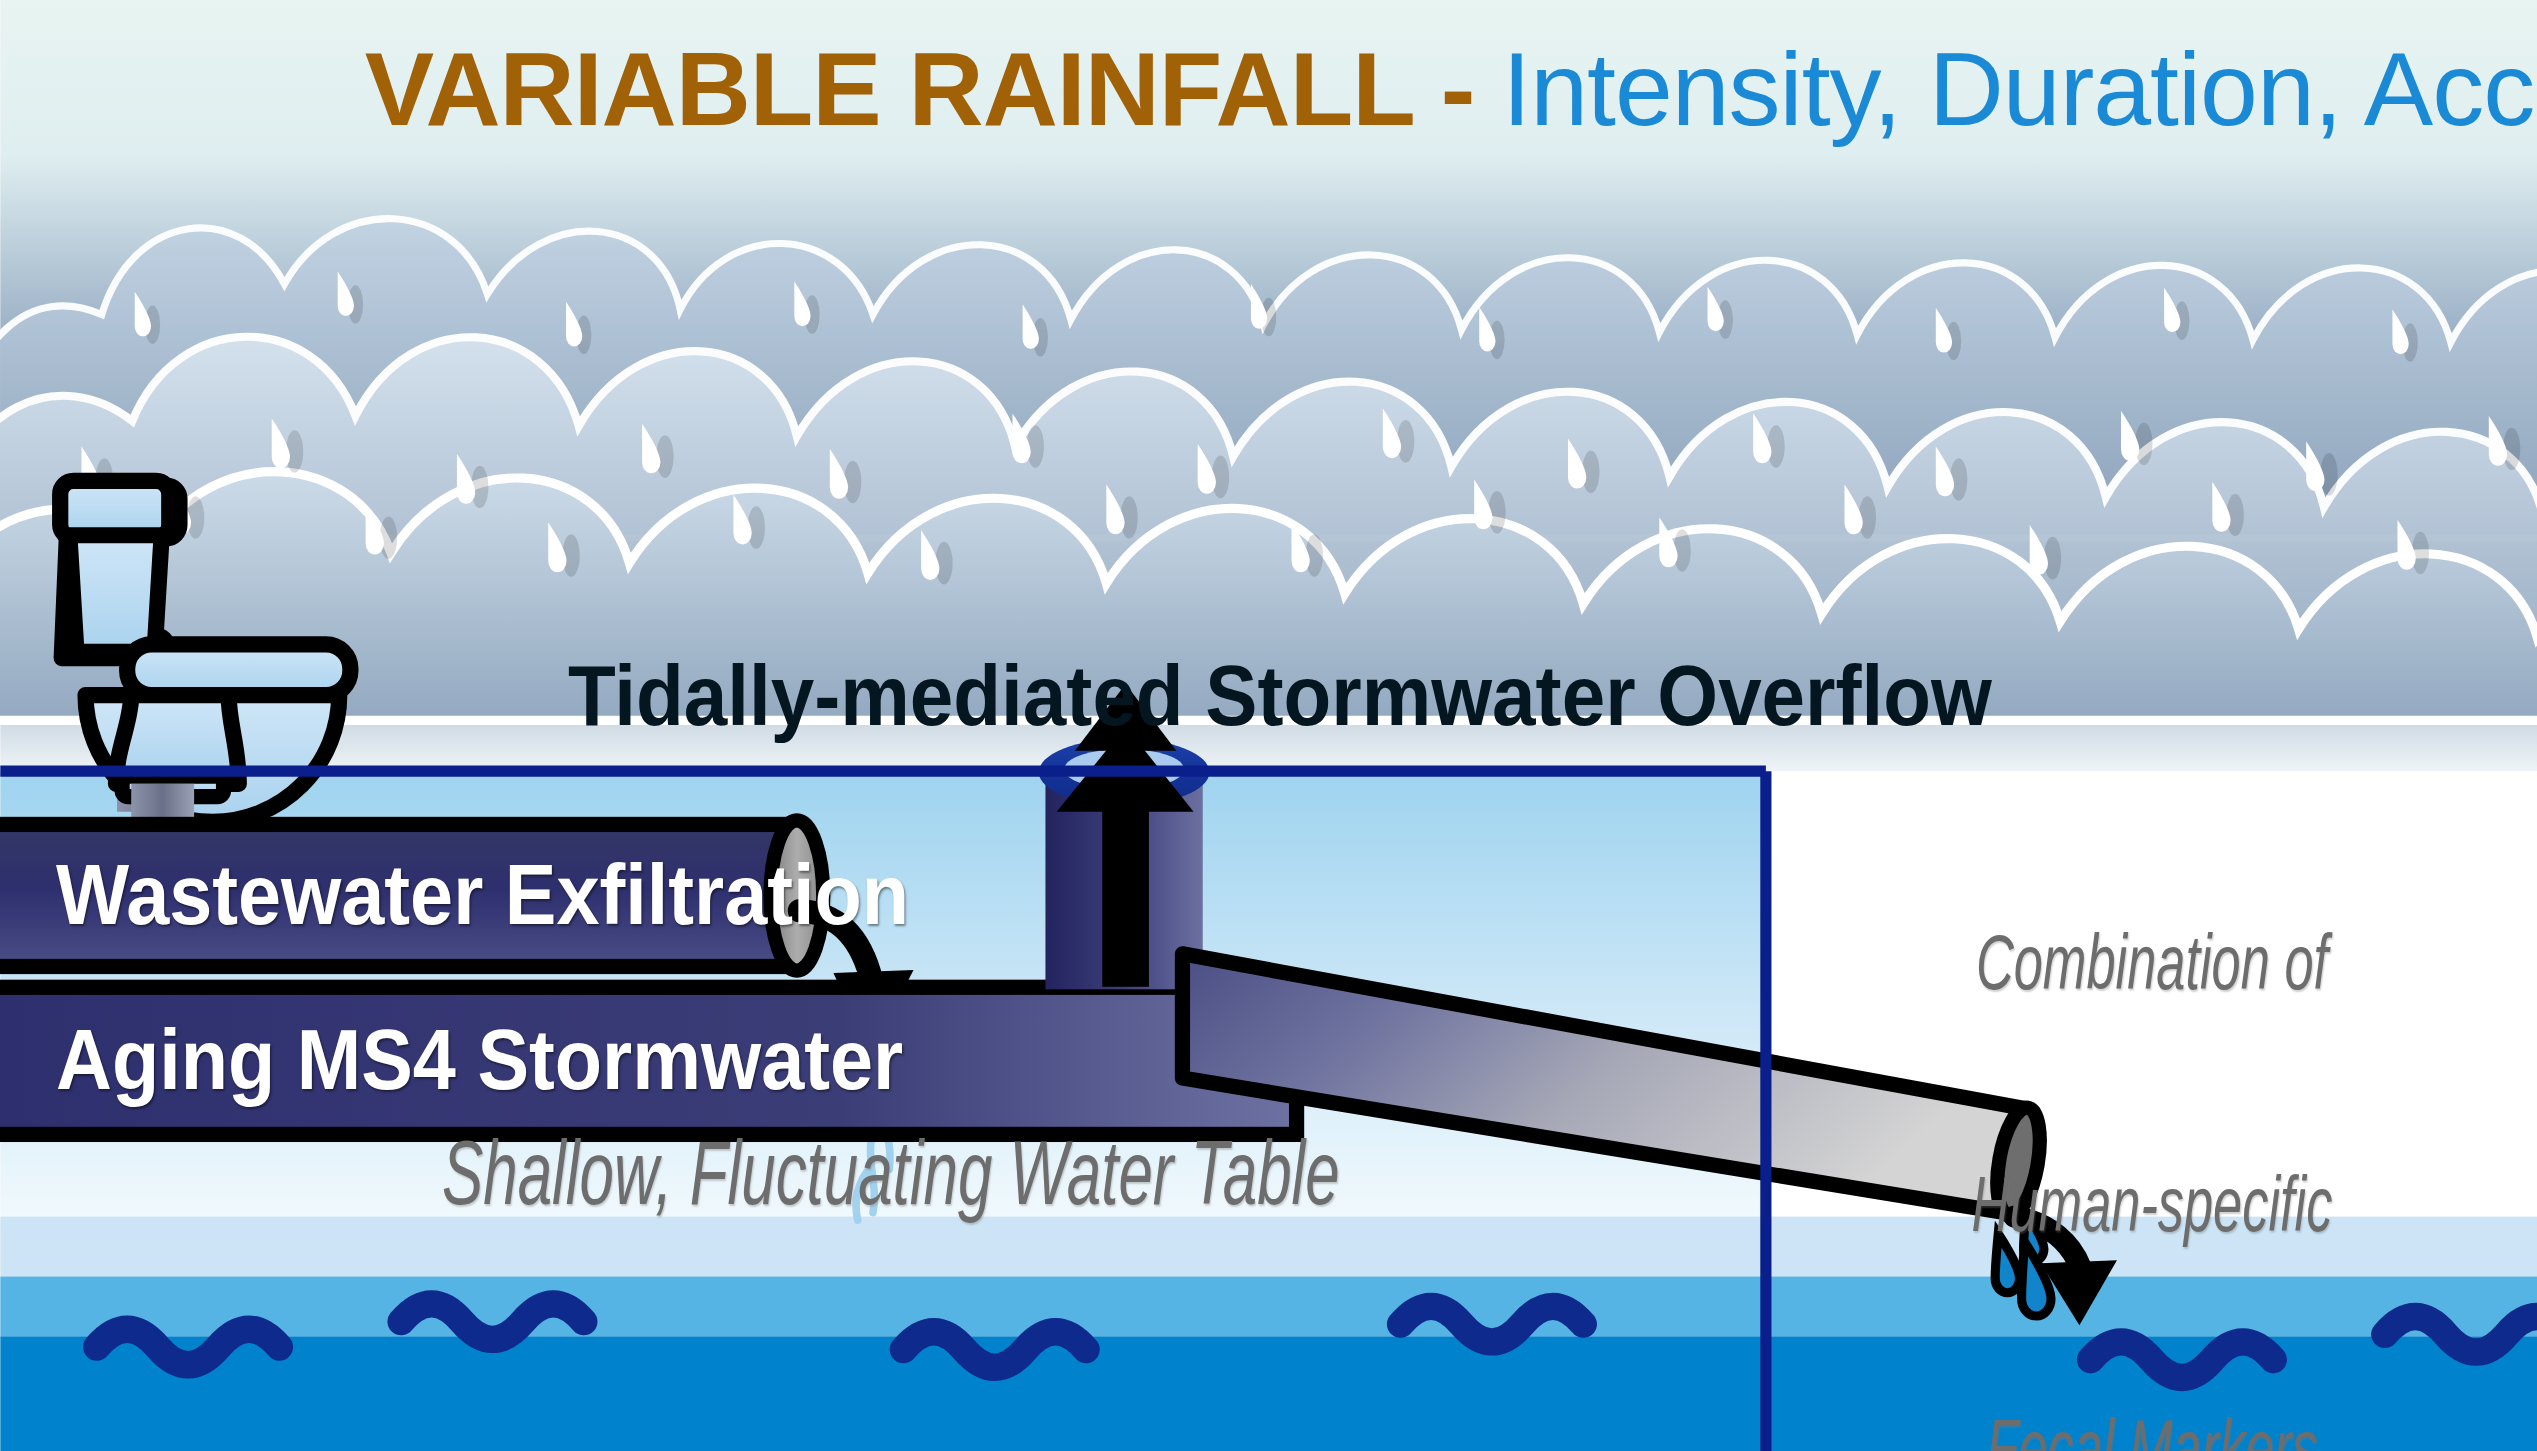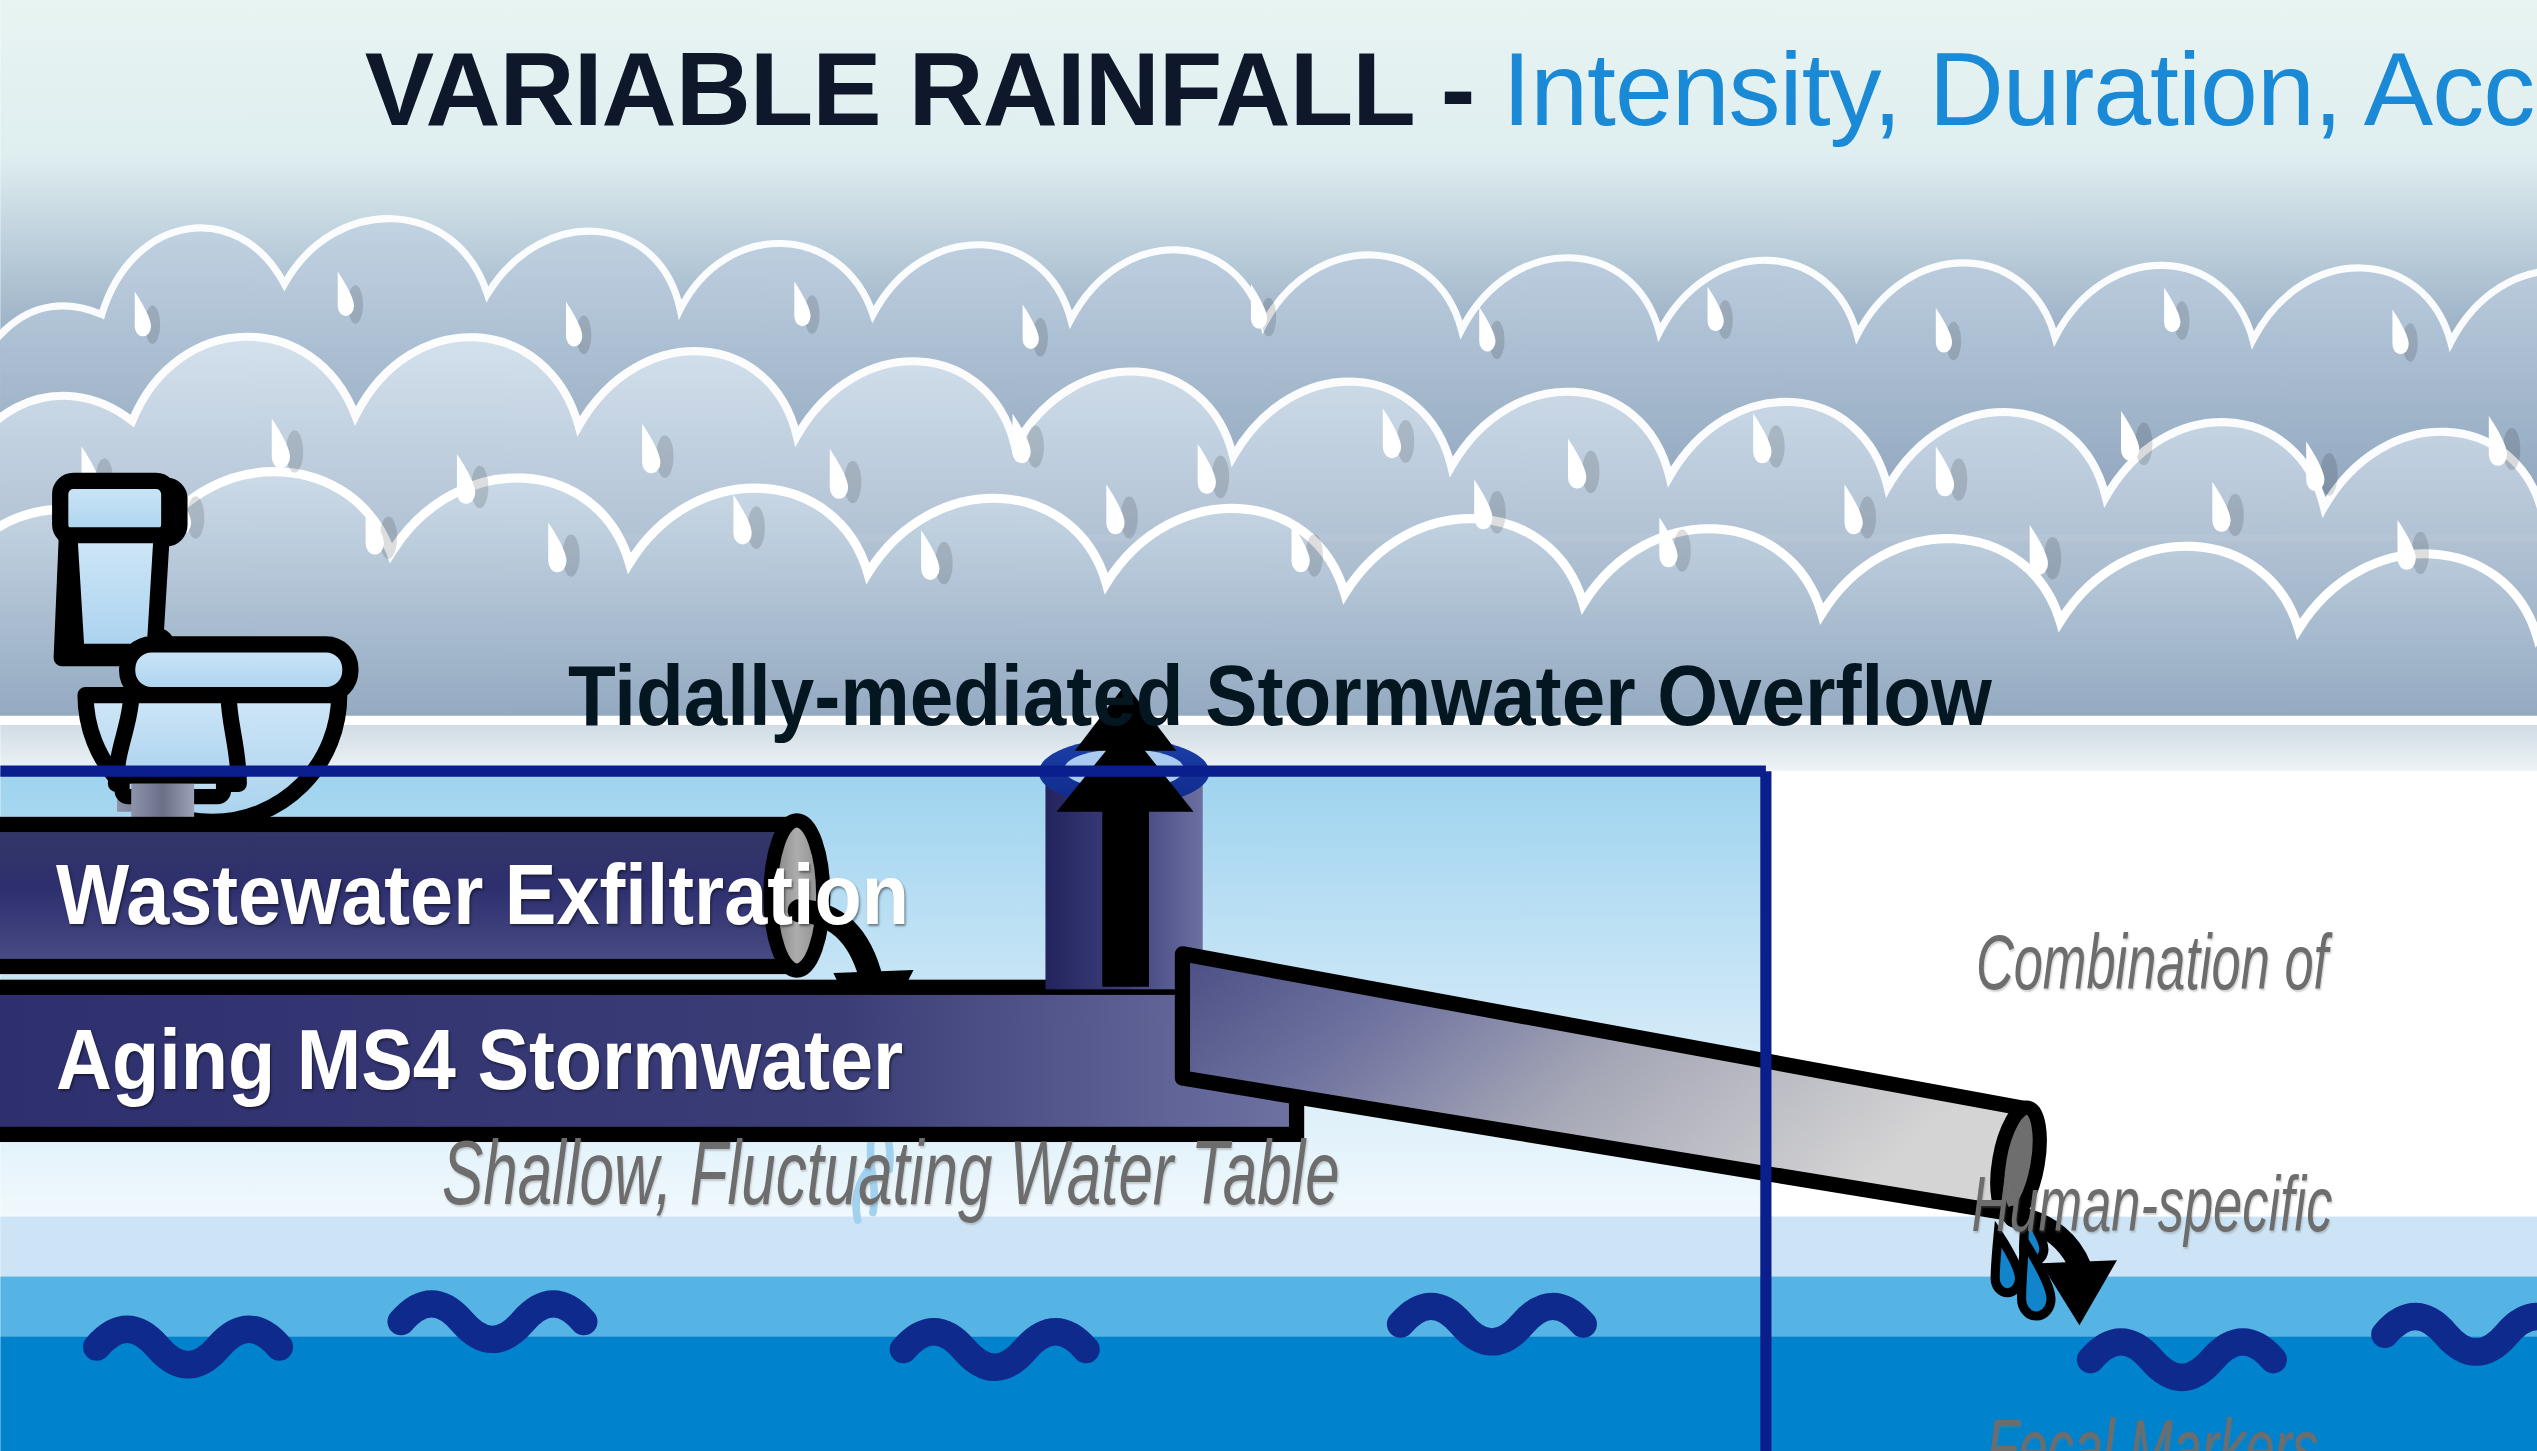--- a/index.html
+++ b/index.html
@@ -12,21 +12,21 @@
     background:#ffffff;
   }
   #scene{position:absolute;inset:0;}
   .txt{position:absolute;white-space:pre;line-height:1.05;}
   .ttl-wrap{
     position:absolute;left:0;top:30px;width:3341px;
     text-align:center;
     font-size:104px;font-weight:bold;
     letter-spacing:-1px;
   }
-  .ttl-a{color:#0f172a;}
+  .ttl-a{color:#a16207;}
   .ttl-b{color:#1b8ad6;font-weight:normal;}
   .hdg-overflow{
     left:568px;top:651px;
     font-size:85px;font-weight:bold;
     color:#04161f;
     transform:scaleX(.92);transform-origin:left top;
   }
   .pipe-label{
     color:#ffffff;font-weight:bold;font-size:86px;
     transform:scaleX(.90);transform-origin:left center;

